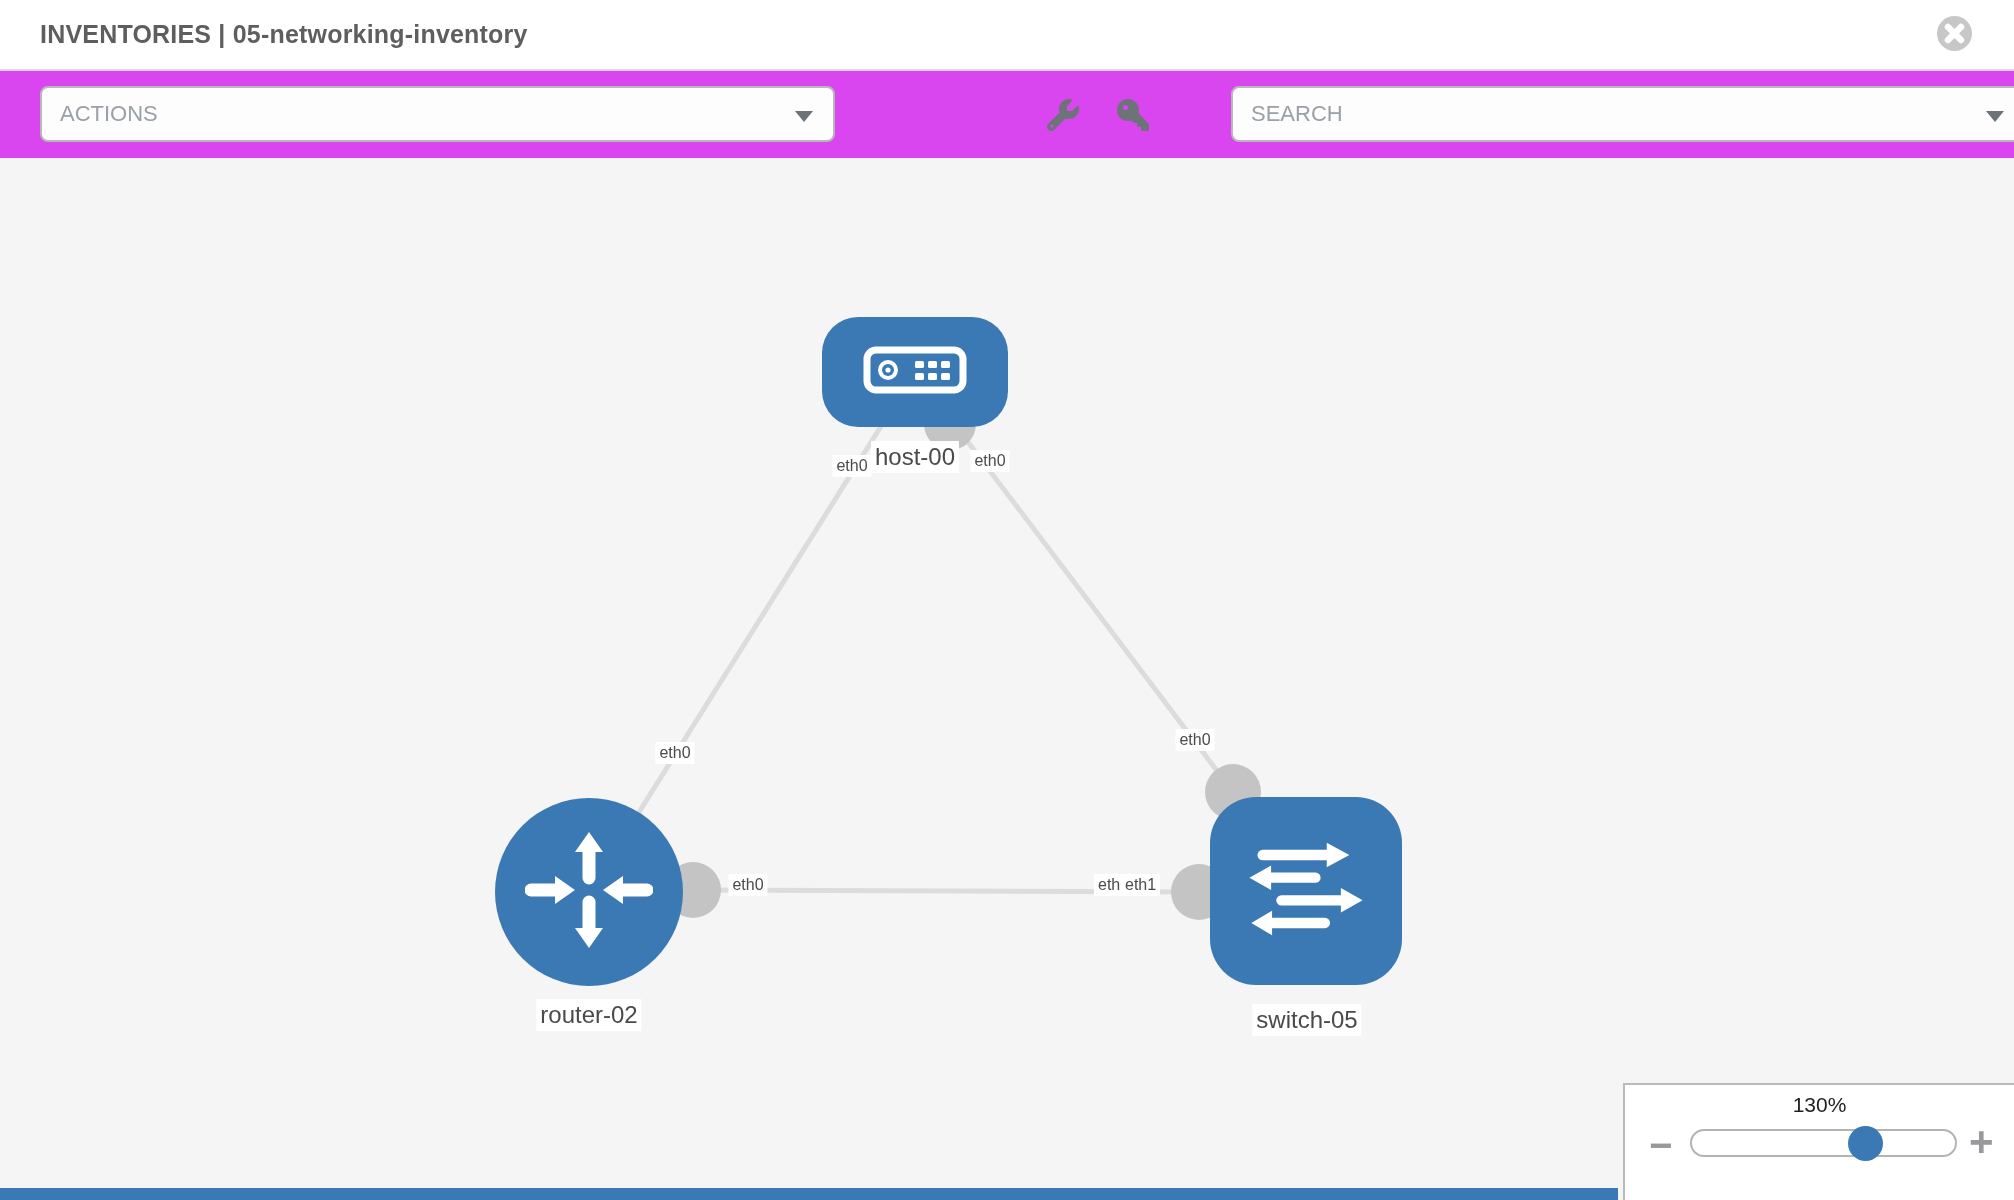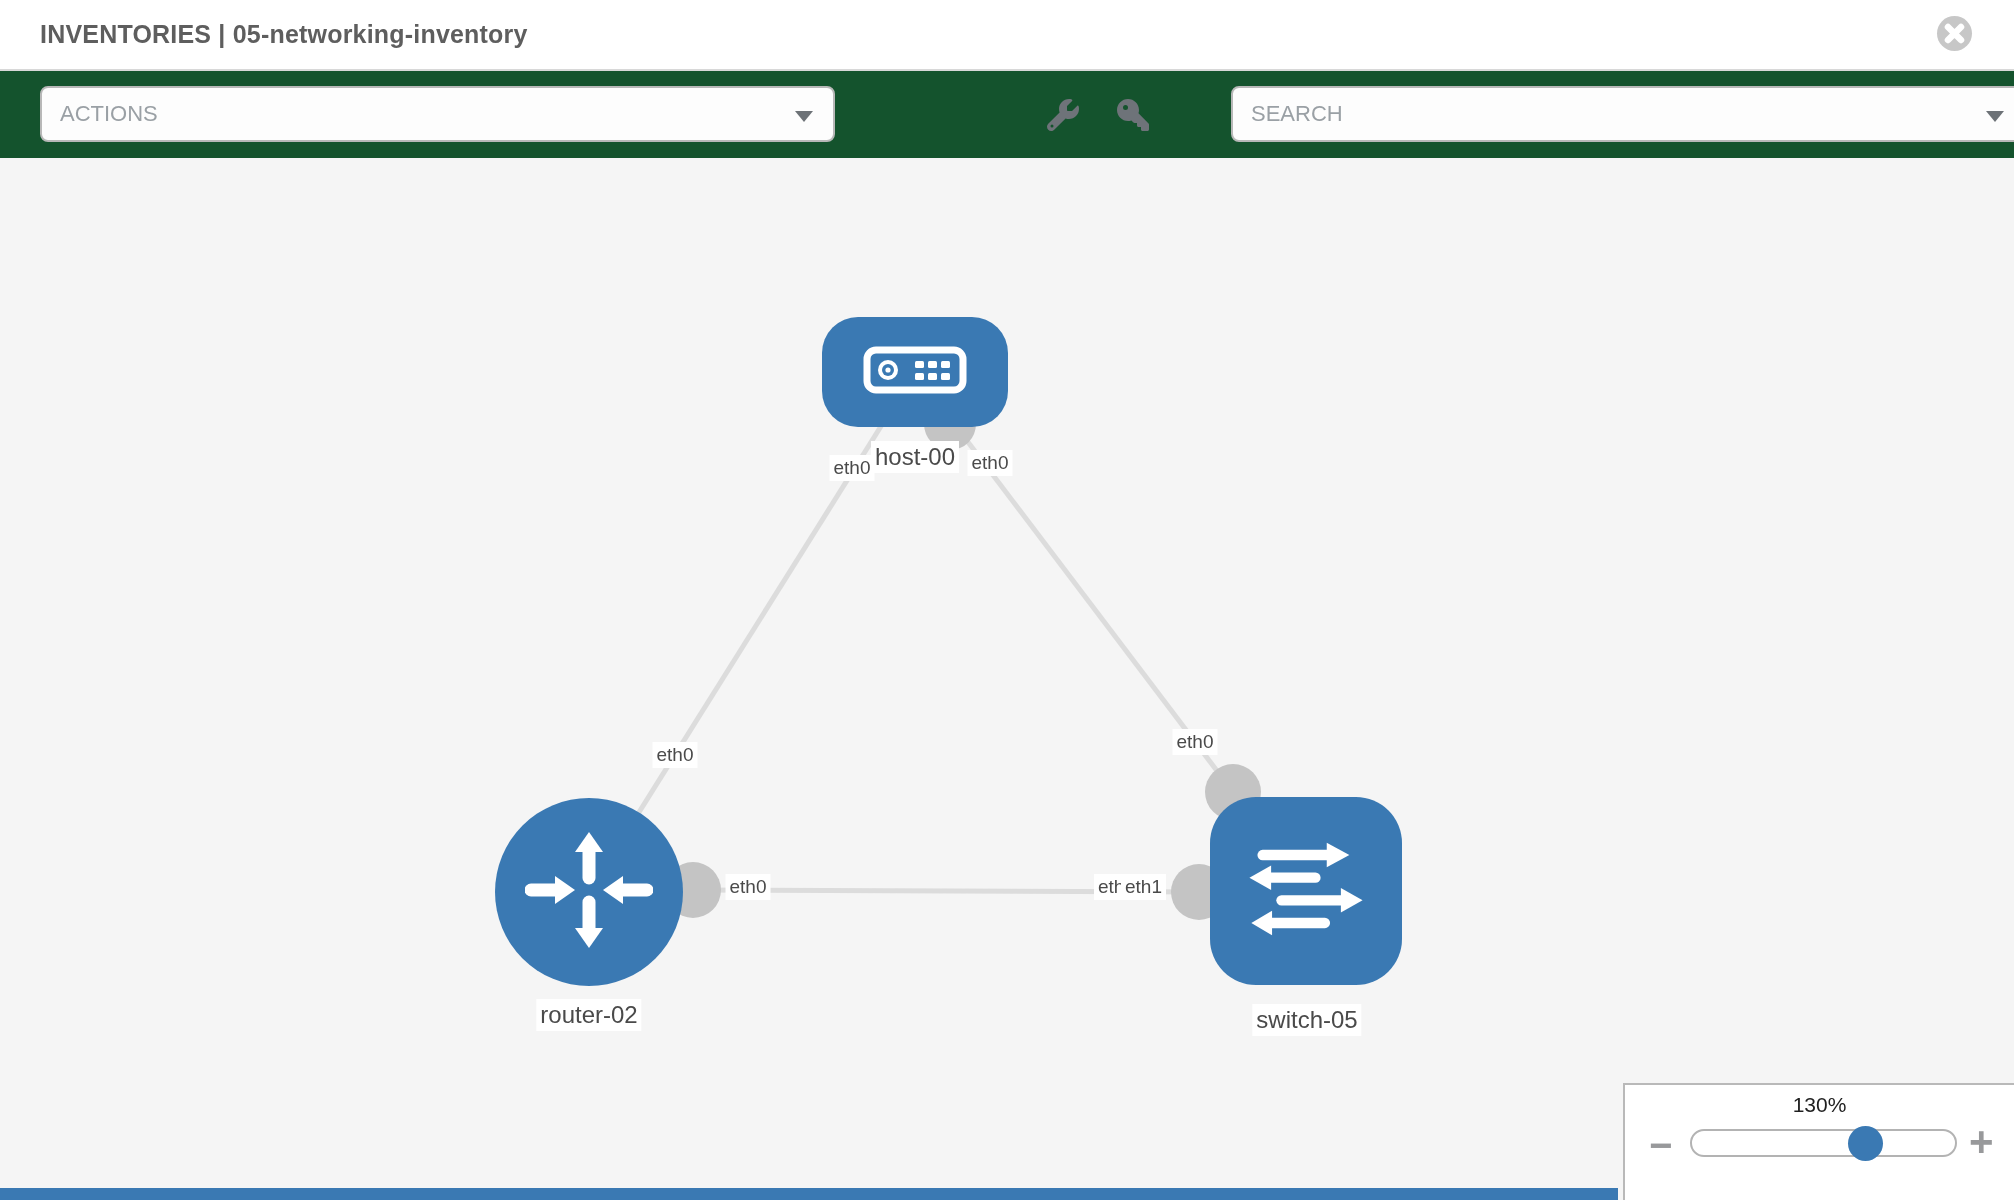--- a/index.html
+++ b/index.html
@@ -17,21 +17,21 @@
     position:absolute; left:40px; top:0; line-height:69px;
     font-size:25px; font-weight:700; color:#5e5e5e; letter-spacing:0.2px;
   }
   .close-btn {
     position:absolute; right:41px; top:15px; width:37px; height:37px;
     cursor:pointer; background:none; border:none; padding:0;
   }
   
   .toolbar {
     position:absolute; left:0; top:71px; width:2014px; height:96px;
-    background:#14532d; border-bottom:2px solid #d4d4d4;
+    background:#d946ef; border-bottom:2px solid #d4d4d4;
   }
   .select-box {
     position:absolute; top:15px; height:56px; width:795px;
     background:#fdfdfd; border:2px solid #b8b8b8; border-radius:8px;
     cursor:pointer;
   }
   .select-box .select-label {
     position:absolute; left:18px; top:0; line-height:52px;
     font-size:22px; color:#9aa0a5;
   }
@@ -57,21 +57,21 @@
   .node { position:absolute; z-index:2; background:#3a79b3; cursor:pointer;
           display:flex; align-items:center; justify-content:center; }
   .node-host   { left:822px; top:159px; width:186px; height:110px; border-radius:36px; }
   .node-router { left:495px; top:640px; width:188px; height:188px; border-radius:50%; }
   .node-switch { left:1210px; top:639px; width:192px; height:188px; border-radius:46px; }
   .net-label {
     position:absolute; z-index:3; background:#fff; color:#4a4a4a;
     padding:2px 4px; white-space:nowrap; transform:translateX(-50%);
   }
   .node-label { font-size:24px; }
-  .if-label   { font-size:19px; }
+  .if-label   { font-size:16px; }
   .if-label-abs { transform:none; }
   
   .zoom-panel {
     position:absolute; left:1623px; top:925px; width:391px; height:117px;
     background:#fff; border:2px solid #b9b9b9; border-right:none; border-bottom:none;
     z-index:5;
   }
   .zoom-percent {
     position:absolute; left:0; top:8px; width:100%; text-align:center;
     font-size:21px; color:#1f1f1f;

